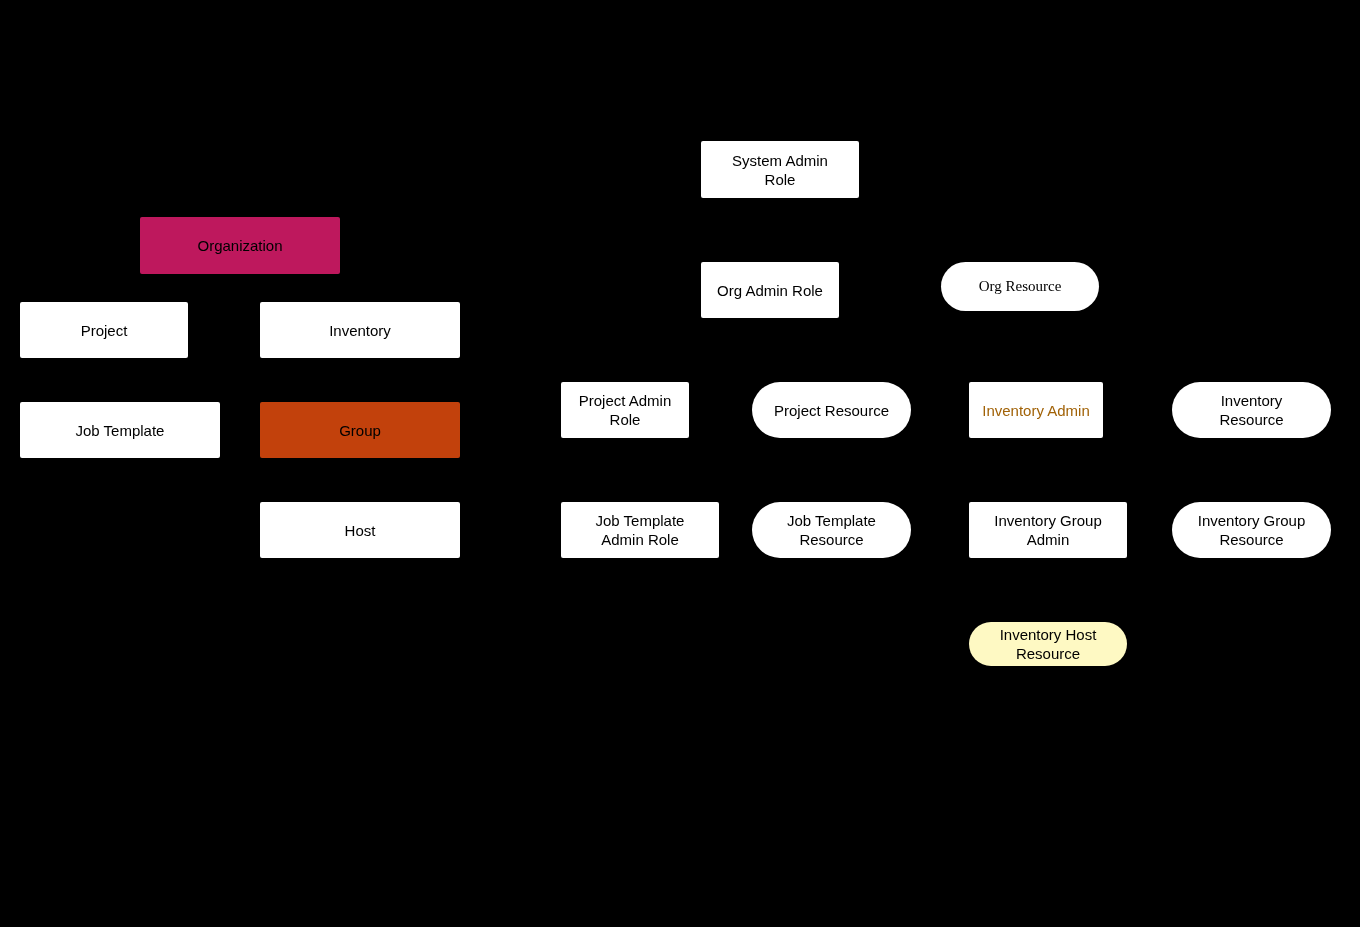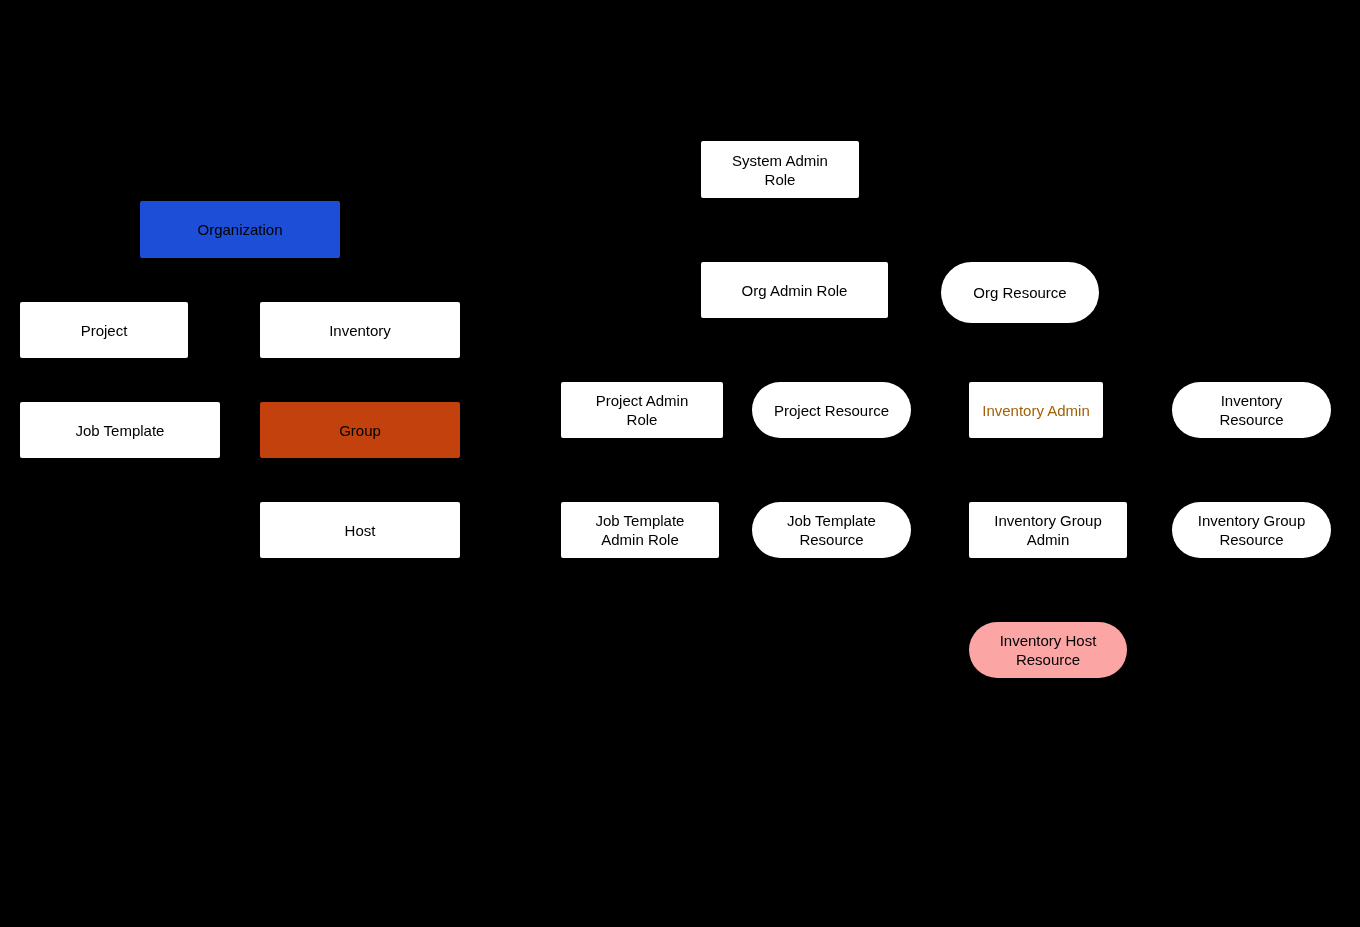--- a/index.html
+++ b/index.html
@@ -33,39 +33,39 @@
     border-radius: 2px;
   }
   .pill {
     border-radius: 999px;
   }
 </style>
 </head>
 <body>
 
 <div id="canvas">
-    <div class="node rect" style="left: 140px; top: 201px; width: 200px; height: 57px; background: #1d4ed8; color: rgb(0, 0, 0);">Organization</div>
+    <div class="node rect" style="left: 140px; top: 217px; width: 200px; height: 57px; background: #be185d; color: rgb(0, 0, 0);">Organization</div>
     <div class="node rect" style="left: 20px; top: 302px; width: 168px; height: 56px; background: rgb(255, 255, 255); color: rgb(0, 0, 0);">Project</div>
     <div class="node rect" style="left: 260px; top: 302px; width: 200px; height: 56px; background: rgb(255, 255, 255); color: rgb(0, 0, 0);">Inventory</div>
     <div class="node rect" style="left: 20px; top: 402px; width: 200px; height: 56px; background: rgb(255, 255, 255); color: rgb(0, 0, 0);">Job Template</div>
     <div class="node rect" style="left: 260px; top: 402px; width: 200px; height: 56px; background: #c2410c; color: rgb(0, 0, 0);">Group</div>
     <div class="node rect" style="left: 260px; top: 502px; width: 200px; height: 56px; background: rgb(255, 255, 255); color: rgb(0, 0, 0);">Host</div>
     <div class="node rect" style="left: 701px; top: 141px; width: 158px; height: 57px; background: rgb(255, 255, 255); color: rgb(0, 0, 0);">System Admin
 Role</div>
-    <div class="node rect" style="left: 701px; top: 262px; width: 187px; height: 56px; background: rgb(255, 255, 255); color: rgb(0, 0, 0);">Org Admin Role</div>
-    <div class="node pill" style="left: 941px; top: 262px; width: 158px; height: 61px; background: rgb(255, 255, 255); color: rgb(0, 0, 0);">Org Resource</div>
-    <div class="node rect" style="left: 561px; top: 382px; width: 162px; height: 56px; background: rgb(255, 255, 255); color: rgb(0, 0, 0);">Project Admin
+    <div class="node rect" style="left: 701px; top: 262px; width: 138px; height: 56px; background: rgb(255, 255, 255); color: rgb(0, 0, 0);">Org Admin Role</div>
+    <div class="node pill" style="left: 941px; top: 262px; width: 158px; height: 49px; background: rgb(255, 255, 255); color: rgb(0, 0, 0); font-family: Liberation Serif, serif;">Org Resource</div>
+    <div class="node rect" style="left: 561px; top: 382px; width: 128px; height: 56px; background: rgb(255, 255, 255); color: rgb(0, 0, 0);">Project Admin
 Role</div>
     <div class="node pill" style="left: 752px; top: 382px; width: 159px; height: 56px; background: rgb(255, 255, 255); color: rgb(0, 0, 0);">Project Resource</div>
     <div class="node rect" style="left: 969px; top: 382px; width: 134px; height: 56px; background: rgb(255, 255, 255); color: #a16207;">Inventory Admin</div>
     <div class="node pill" style="left: 1172px; top: 382px; width: 159px; height: 56px; background: rgb(255, 255, 255); color: rgb(0, 0, 0);">Inventory
 Resource</div>
     <div class="node rect" style="left: 561px; top: 502px; width: 158px; height: 56px; background: rgb(255, 255, 255); color: rgb(0, 0, 0);">Job Template
 Admin Role</div>
     <div class="node pill" style="left: 752px; top: 502px; width: 159px; height: 56px; background: rgb(255, 255, 255); color: rgb(0, 0, 0);">Job Template
 Resource</div>
     <div class="node rect" style="left: 969px; top: 502px; width: 158px; height: 56px; background: rgb(255, 255, 255); color: rgb(0, 0, 0);">Inventory Group
 Admin</div>
     <div class="node pill" style="left: 1172px; top: 502px; width: 159px; height: 56px; background: rgb(255, 255, 255); color: rgb(0, 0, 0);">Inventory Group
 Resource</div>
-    <div class="node pill" style="left: 969px; top: 622px; width: 158px; height: 56px; background: #fca5a5; color: rgb(0, 0, 0);">Inventory Host
+    <div class="node pill" style="left: 969px; top: 622px; width: 158px; height: 44px; background: #fef9c3; color: rgb(0, 0, 0);">Inventory Host
 Resource</div>
   </div>
 
 </body></html>

